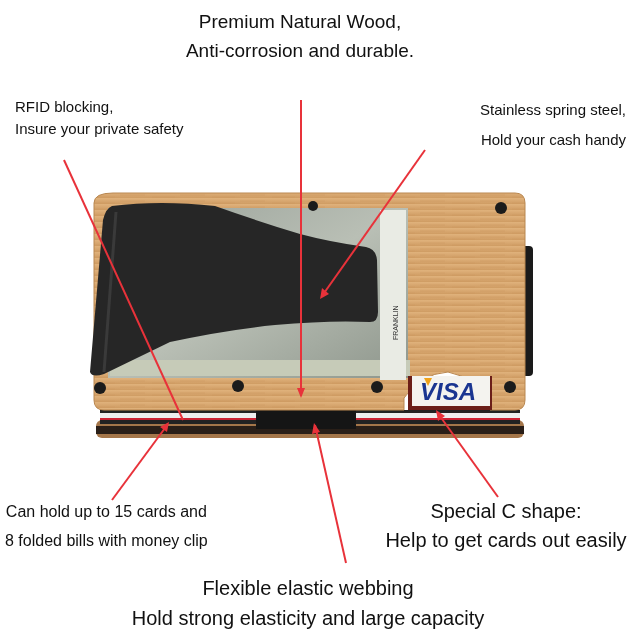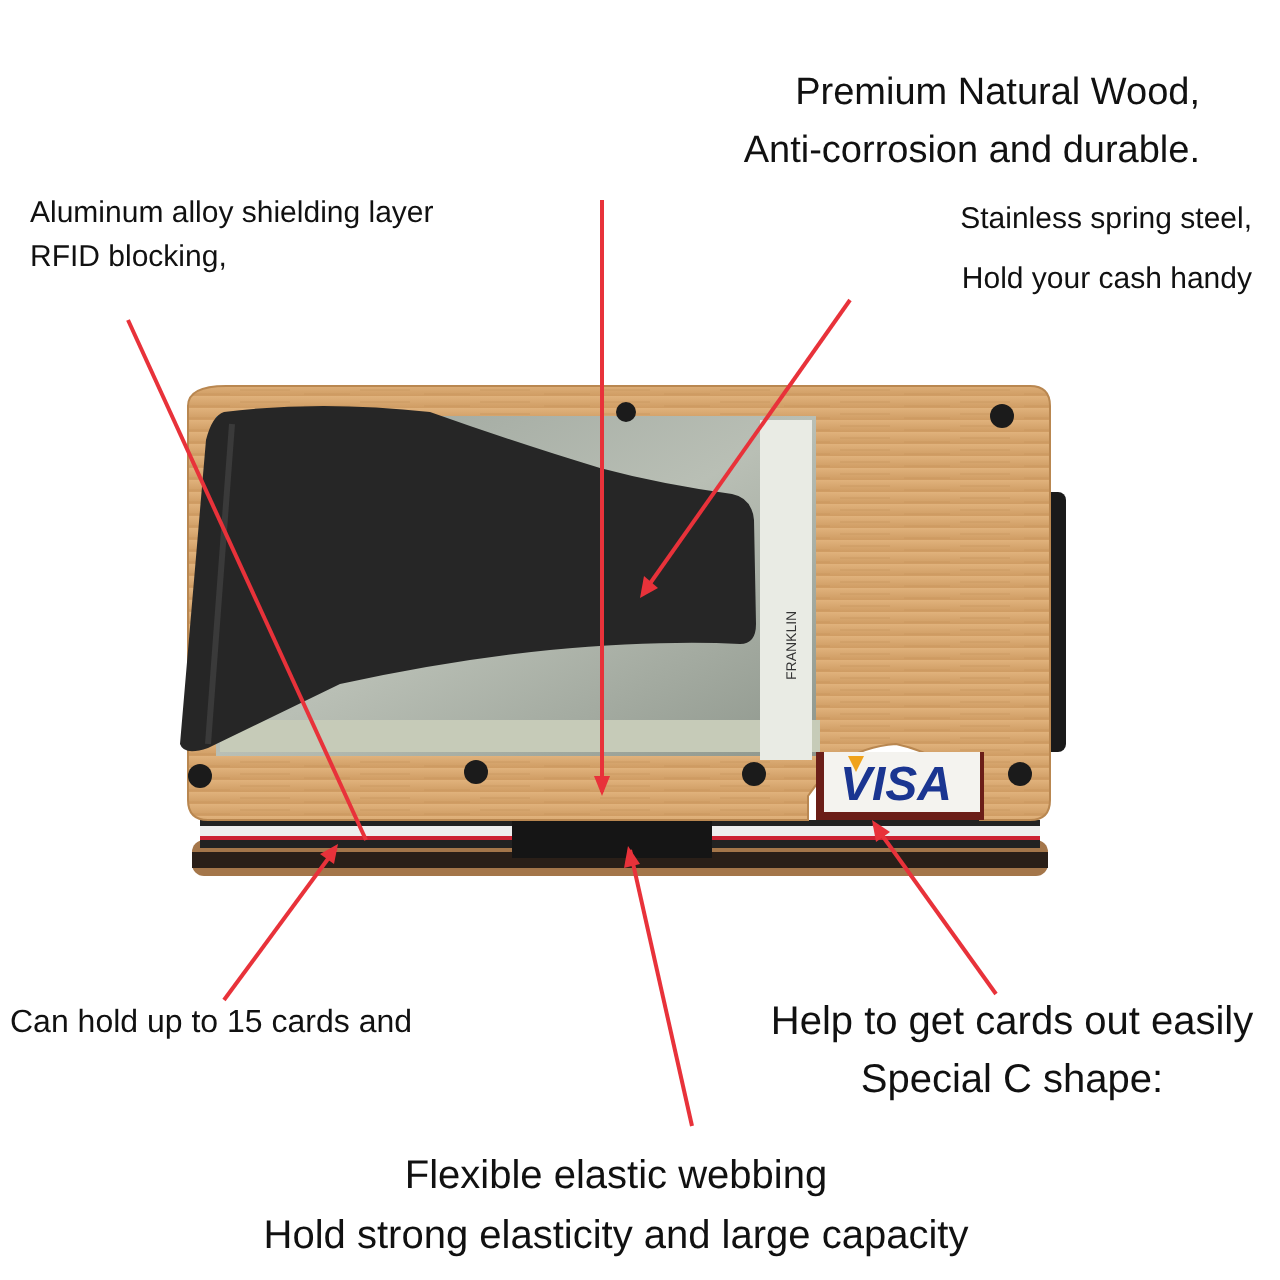--- a/index.html
+++ b/index.html
@@ -1,19 +1,19 @@
 <!DOCTYPE html>
 <html><head>
 <meta charset="utf-8">
 <style>
   html,body{margin:0;padding:0;background:#fff;}
   body{width:640px;height:640px;position:relative;overflow:hidden;font-family:"Liberation Sans","DejaVu Sans",sans-serif;color:#111;}
   .txt{position:absolute;white-space:nowrap;line-height:1.3;}
   .center{text-align:center;}
-  #t-wood{left:0;width:600px;top:32px;font-size:19px;line-height:29px;text-align:right;}
+  #t-wood{left:0;width:600px;top:7px;font-size:19px;line-height:29px;}
   #t-alu{left:15px;top:96px;font-size:15px;line-height:22px;text-align:left;}
   #t-steel{right:14px;top:95px;font-size:15px;line-height:30px;text-align:right;}
   #t-cards{left:5px;top:497px;font-size:16px;line-height:29px;text-align:center;}
   #t-cshape{left:372px;width:268px;top:497px;font-size:20px;line-height:29px;}
   #t-web{left:0;width:616px;top:573px;font-size:20px;line-height:30px;}
   #t-web span,#t-wood span,#t-cshape span{display:block;}
   #t-alu span,#t-steel span,#t-cards span{display:block;}
   svg{position:absolute;left:0;top:0;}
 </style>
 </head>
@@ -96,34 +96,35 @@
     <path d="M436,410 L445,416 L438,421 Z"></path>
   </g>
 </svg>
 
 <div id="t-wood" class="txt center">
   <span>Premium Natural Wood,</span>
   <span>Anti-corrosion and durable.</span>
 </div>
 
 <div id="t-alu" class="txt">
-  <span>Aluminum alloy shielding layer</span>
   <span>RFID blocking,</span>
+  <span>Insure your private safety</span>
 </div>
 
 <div id="t-steel" class="txt">
   <span>Stainless spring steel,</span>
   <span>Hold your cash handy</span>
 </div>
 
 <div id="t-cards" class="txt">
   <span>Can hold up to 15 cards and</span>
+  <span>8 folded bills with money clip</span>
 </div>
 
 <div id="t-cshape" class="txt center">
+  <span>Special C shape:</span>
   <span>Help to get cards out easily</span>
-  <span>Special C shape:</span>
 </div>
 
 <div id="t-web" class="txt center">
   <span>Flexible elastic webbing</span>
   <span>Hold strong elasticity and large capacity</span>
 </div>
 
 </body></html>

